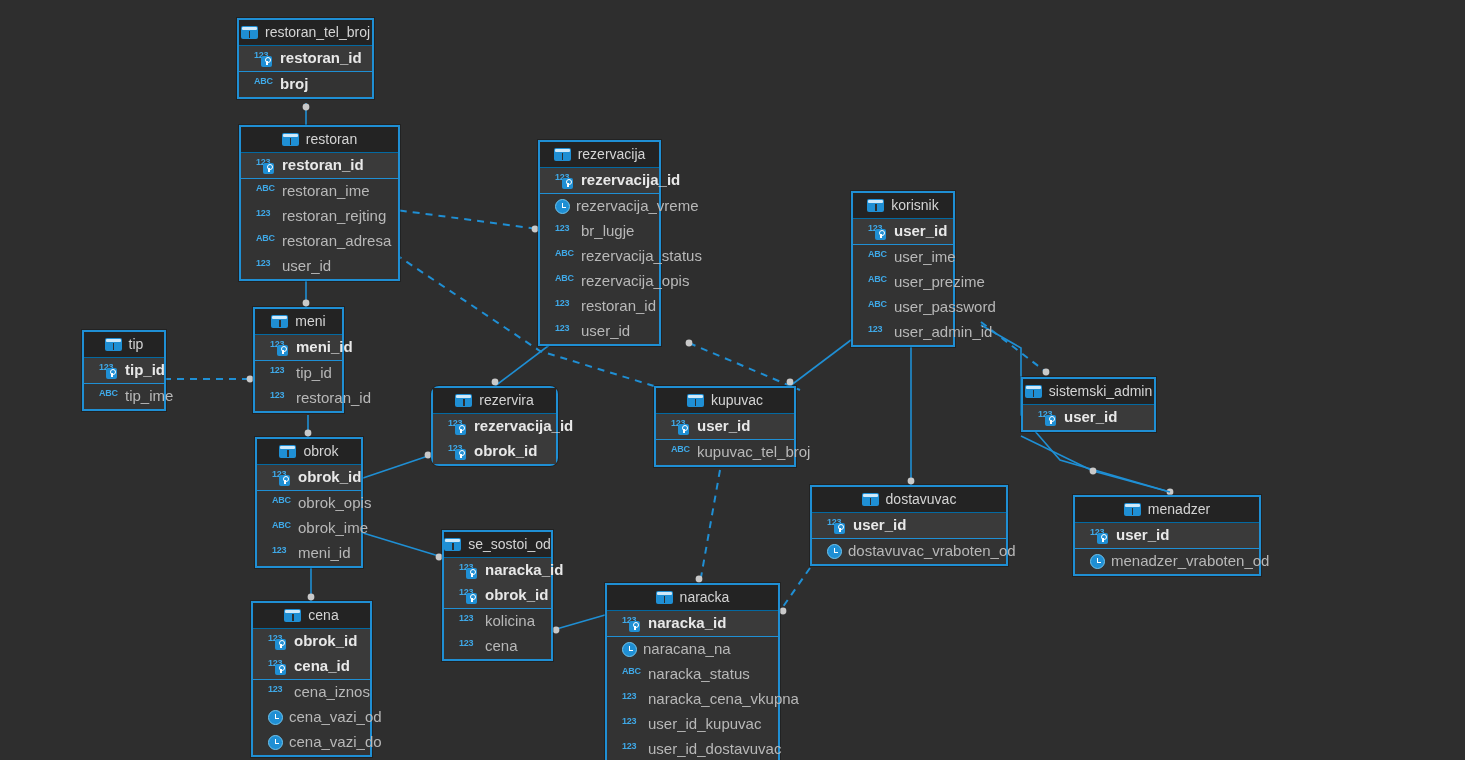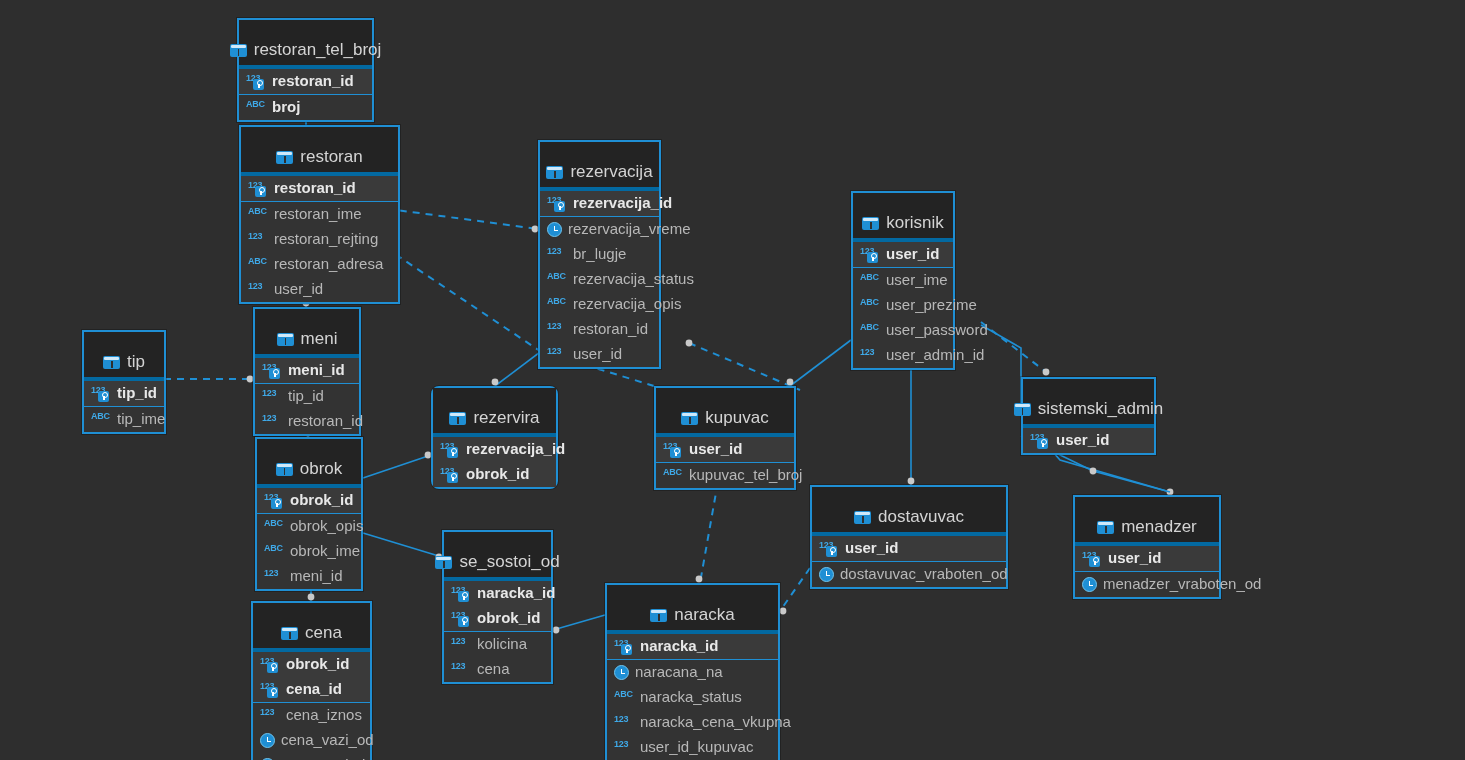--- a/index.html
+++ b/index.html
@@ -14,39 +14,39 @@
 
   .entity {
     position: absolute;
     border: 2px solid #1f8fd4;
     background: #333333;
     box-shadow: 0 0 0 1px rgba(0,0,0,0.25);
   }
   .ent-header {
     background: #232323;
     color: #d4d4d4;
-    font-size: 17px;
+    font-size: 14px;
     text-align: center;
-    padding: 20px 10px 5px 10px;
+    padding: 4px 10px 5px 10px;
     display: flex;
     align-items: center;
     justify-content: center;
     gap: 7px;
     white-space: nowrap;
-    border-bottom: 4px solid #0369a1;
+    border-bottom: 1px solid #0369a1;
   }
   .ent-section { border-bottom: 1px solid #1f8fd4; }
   .ent-section:last-child { border-bottom: none; }
   .ent-section.pk { background: #3a3a3a; }
   .ent-section.cols { background: #333333; }
   .attr {
     display: flex;
     align-items: center;
     gap: 6px;
-    padding: 2px 9px 3px 7px;
+    padding: 2px 9px 3px 15px;
     font-size: 15px;
     color: #b8b8b8;
     white-space: nowrap;
     line-height: 20px;
   }
   .attr.key { color: #e8e8e8; font-weight: bold; }
 
   
   .ico { flex: 0 0 auto; display: inline-block; position: relative; }
 
@@ -263,21 +263,21 @@
             <span>tip_id</span>
           </div>
         </div>
         <div class="ent-section cols">
           <div class="attr">
             <span class="ico ico-abc">ABC</span>
             <span>tip_ime</span>
           </div>
         </div>
       </div>
-      <div class="entity" style="left: 253px; top: 307px; width: 108px;">
+      <div class="entity" style="left: 253px; top: 307px; width: 91px;">
         <div class="ent-header">
           <span class="ico ico-table"></span>
           <span>meni</span>
         </div>
         <div class="ent-section pk">
           <div class="attr key">
             <span class="ico ico-num">123<span class="ico-key-badge"></span></span>
             <span>meni_id</span>
           </div>
         </div>
@@ -375,21 +375,21 @@
             <span>user_id</span>
           </div>
         </div>
         <div class="ent-section cols">
           <div class="attr">
             <span class="ico ico-clock"></span>
             <span>dostavuvac_vraboten_od</span>
           </div>
         </div>
       </div>
-      <div class="entity" style="left: 1073px; top: 495px; width: 148px;">
+      <div class="entity" style="left: 1073px; top: 495px; width: 188px;">
         <div class="ent-header">
           <span class="ico ico-table"></span>
           <span>menadzer</span>
         </div>
         <div class="ent-section pk">
           <div class="attr key">
             <span class="ico ico-num">123<span class="ico-key-badge"></span></span>
             <span>user_id</span>
           </div>
         </div>

